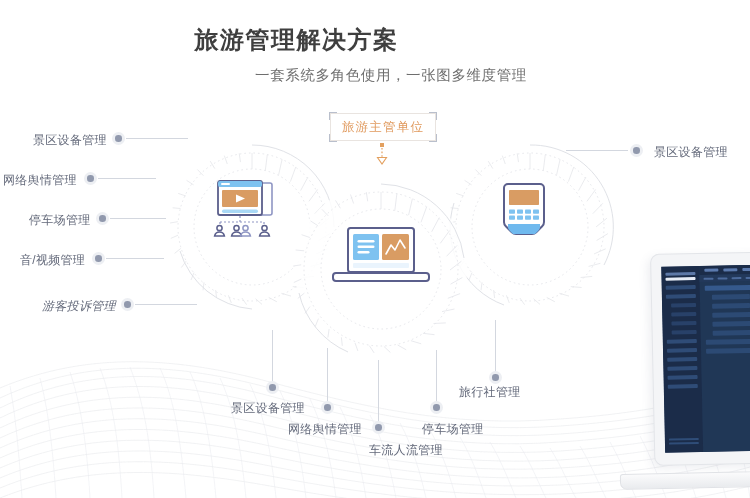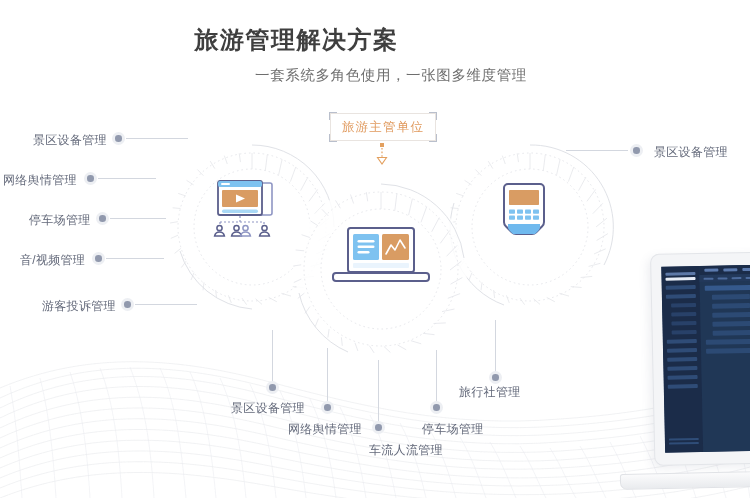--- a/index.html
+++ b/index.html
@@ -362,21 +362,21 @@
   <div class="conn h" style="left:98px;top:178px;width:58px;"></div>
 
   <div class="lbl" style="left:29px;top:212px;">停车场管理</div>
   <div class="dot" style="left:96px;top:212px;"></div>
   <div class="conn h" style="left:110px;top:218px;width:56px;"></div>
 
   <div class="lbl" style="left:20px;top:252px;">音/视频管理</div>
   <div class="dot" style="left:92px;top:252px;"></div>
   <div class="conn h" style="left:106px;top:258px;width:58px;"></div>
 
-  <div class="lbl" style="left:42px;top:298px;">游客投诉管理</div>
+  <div class="lbl" style="left:42px;top:298px;font-style:italic;">游客投诉管理</div>
   <div class="dot" style="left:121px;top:298px;"></div>
   <div class="conn h" style="left:135px;top:304px;width:62px;"></div>
 
   <div class="conn h" style="left:566px;top:150px;width:62px;"></div>
   <div class="dot" style="left:630px;top:144px;"></div>
   <div class="lbl" style="left:654px;top:144px;">景区设备管理</div>
 
   <div class="conn v" style="left:272px;top:330px;height:52px;"></div>
   <div class="dot" style="left:266px;top:381px;"></div>
   <div class="lbl" style="left:231px;top:400px;">景区设备管理</div>

